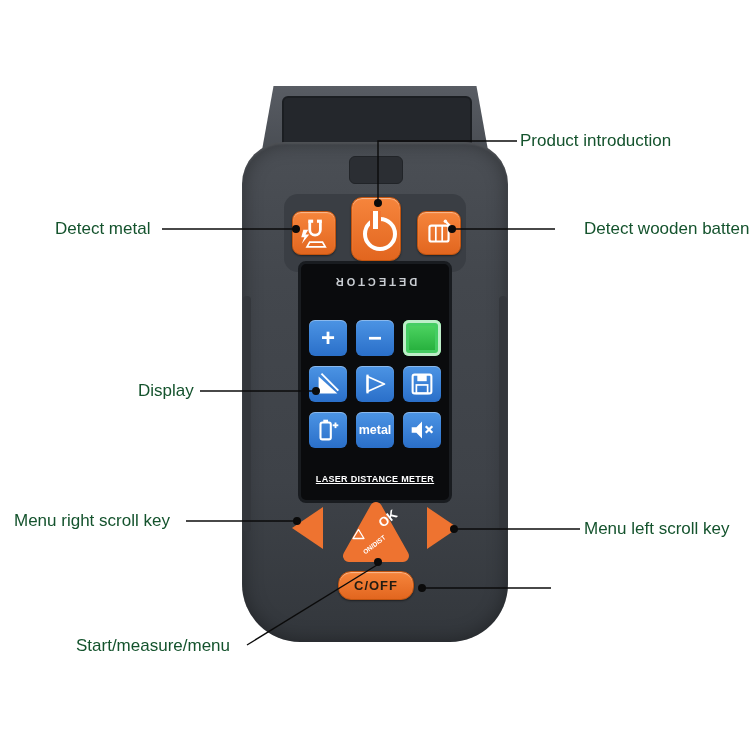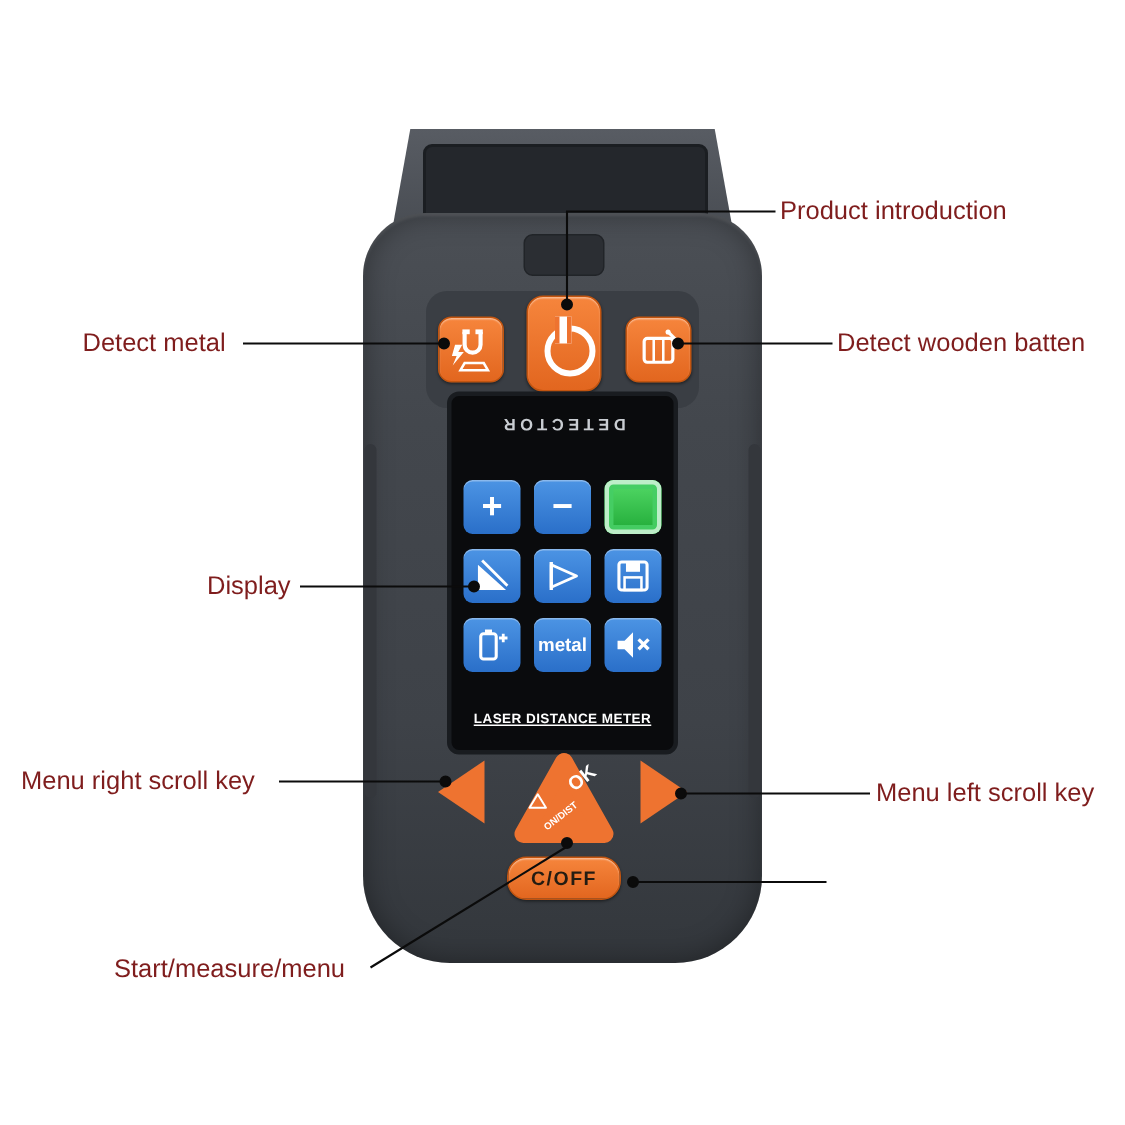--- a/index.html
+++ b/index.html
@@ -56,21 +56,21 @@
   .arrow.right{left:427px;top:507px;border-left:31px solid #ee7330;}
   .tri-svg{left:338px;top:498px;}
   .ok-label{left:378px;top:511px;color:#fff;font-weight:bold;font-size:13px;transform:rotate(-38deg);}
   .ondist-label{left:361px;top:541px;color:#fff;font-weight:bold;font-size:6.5px;transform:rotate(-38deg);white-space:nowrap;}
   .warn-svg{left:352px;top:528px;}
   .c-off{left:338px;top:571px;width:74px;height:27px;border-radius:13px;
     color:#231c12;font-weight:bold;font-size:13px;letter-spacing:1px;}
 
   
   .lines{left:0;top:0;pointer-events:none;}
-  .callout{position:absolute;color:#7f1d1d;font-size:17px;line-height:20px;white-space:nowrap;}
+  .callout{position:absolute;color:#14532d;font-size:17px;line-height:20px;white-space:nowrap;}
 </style>
 </head>
 <body>
 
 <div id="stage">
 
   <div class="abs top-block"></div>
   <div class="abs sensor-window"></div>
   <div class="abs body"></div>
   <div class="abs notch"></div>
@@ -198,19 +198,19 @@
       </g>
       <g>
         <line x1="247" y1="645" x2="377" y2="565"></line>
           <circle cx="378" cy="562" r="3.3"></circle>
       </g>
     </g>
   </svg>
 
   <div class="callout" style="left:520px;top:131px">Product introduction</div>
   <div class="callout" style="left:55px;top:219px">Detect metal</div>
-  <div class="callout" style="left:558px;top:219px">Detect wooden batten</div>
+  <div class="callout" style="left:584px;top:219px">Detect wooden batten</div>
   <div class="callout" style="left:138px;top:381px">Display</div>
   <div class="callout" style="left:14px;top:511px">Menu right scroll key</div>
   <div class="callout" style="left:584px;top:519px">Menu left scroll key</div>
   <div class="callout" style="left:76px;top:636px">Start/measure/menu</div>
 
 </div>
 
 </body></html>

